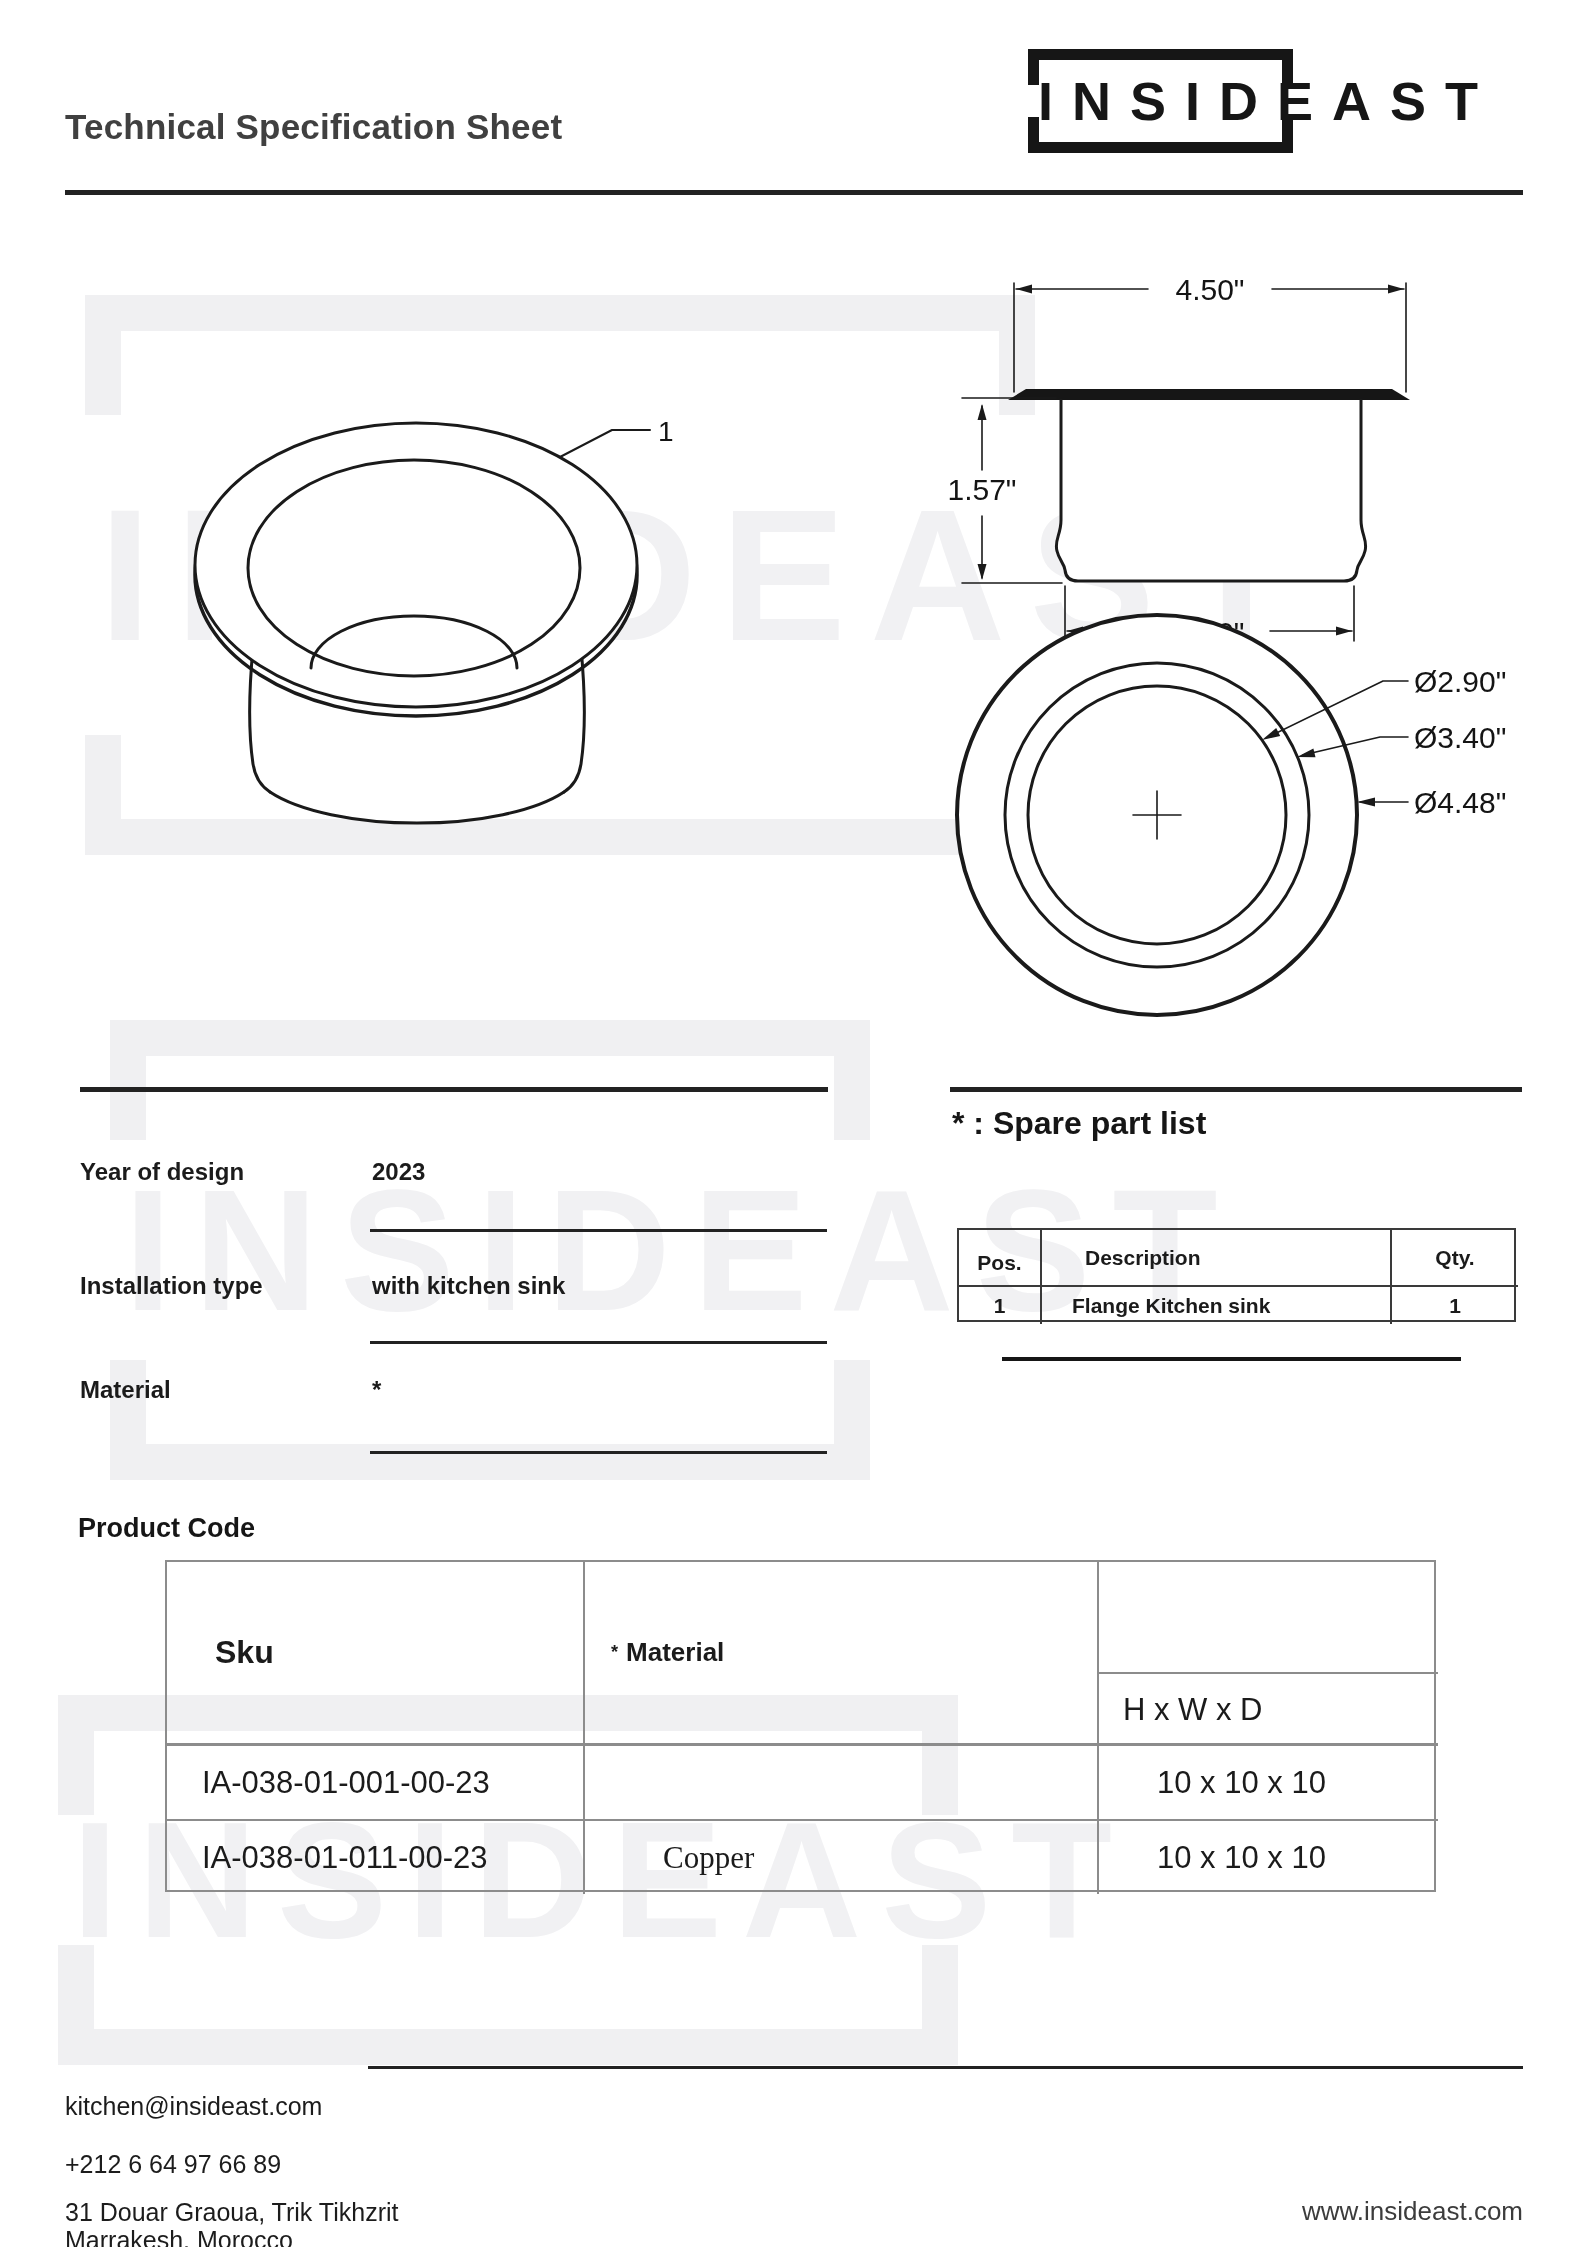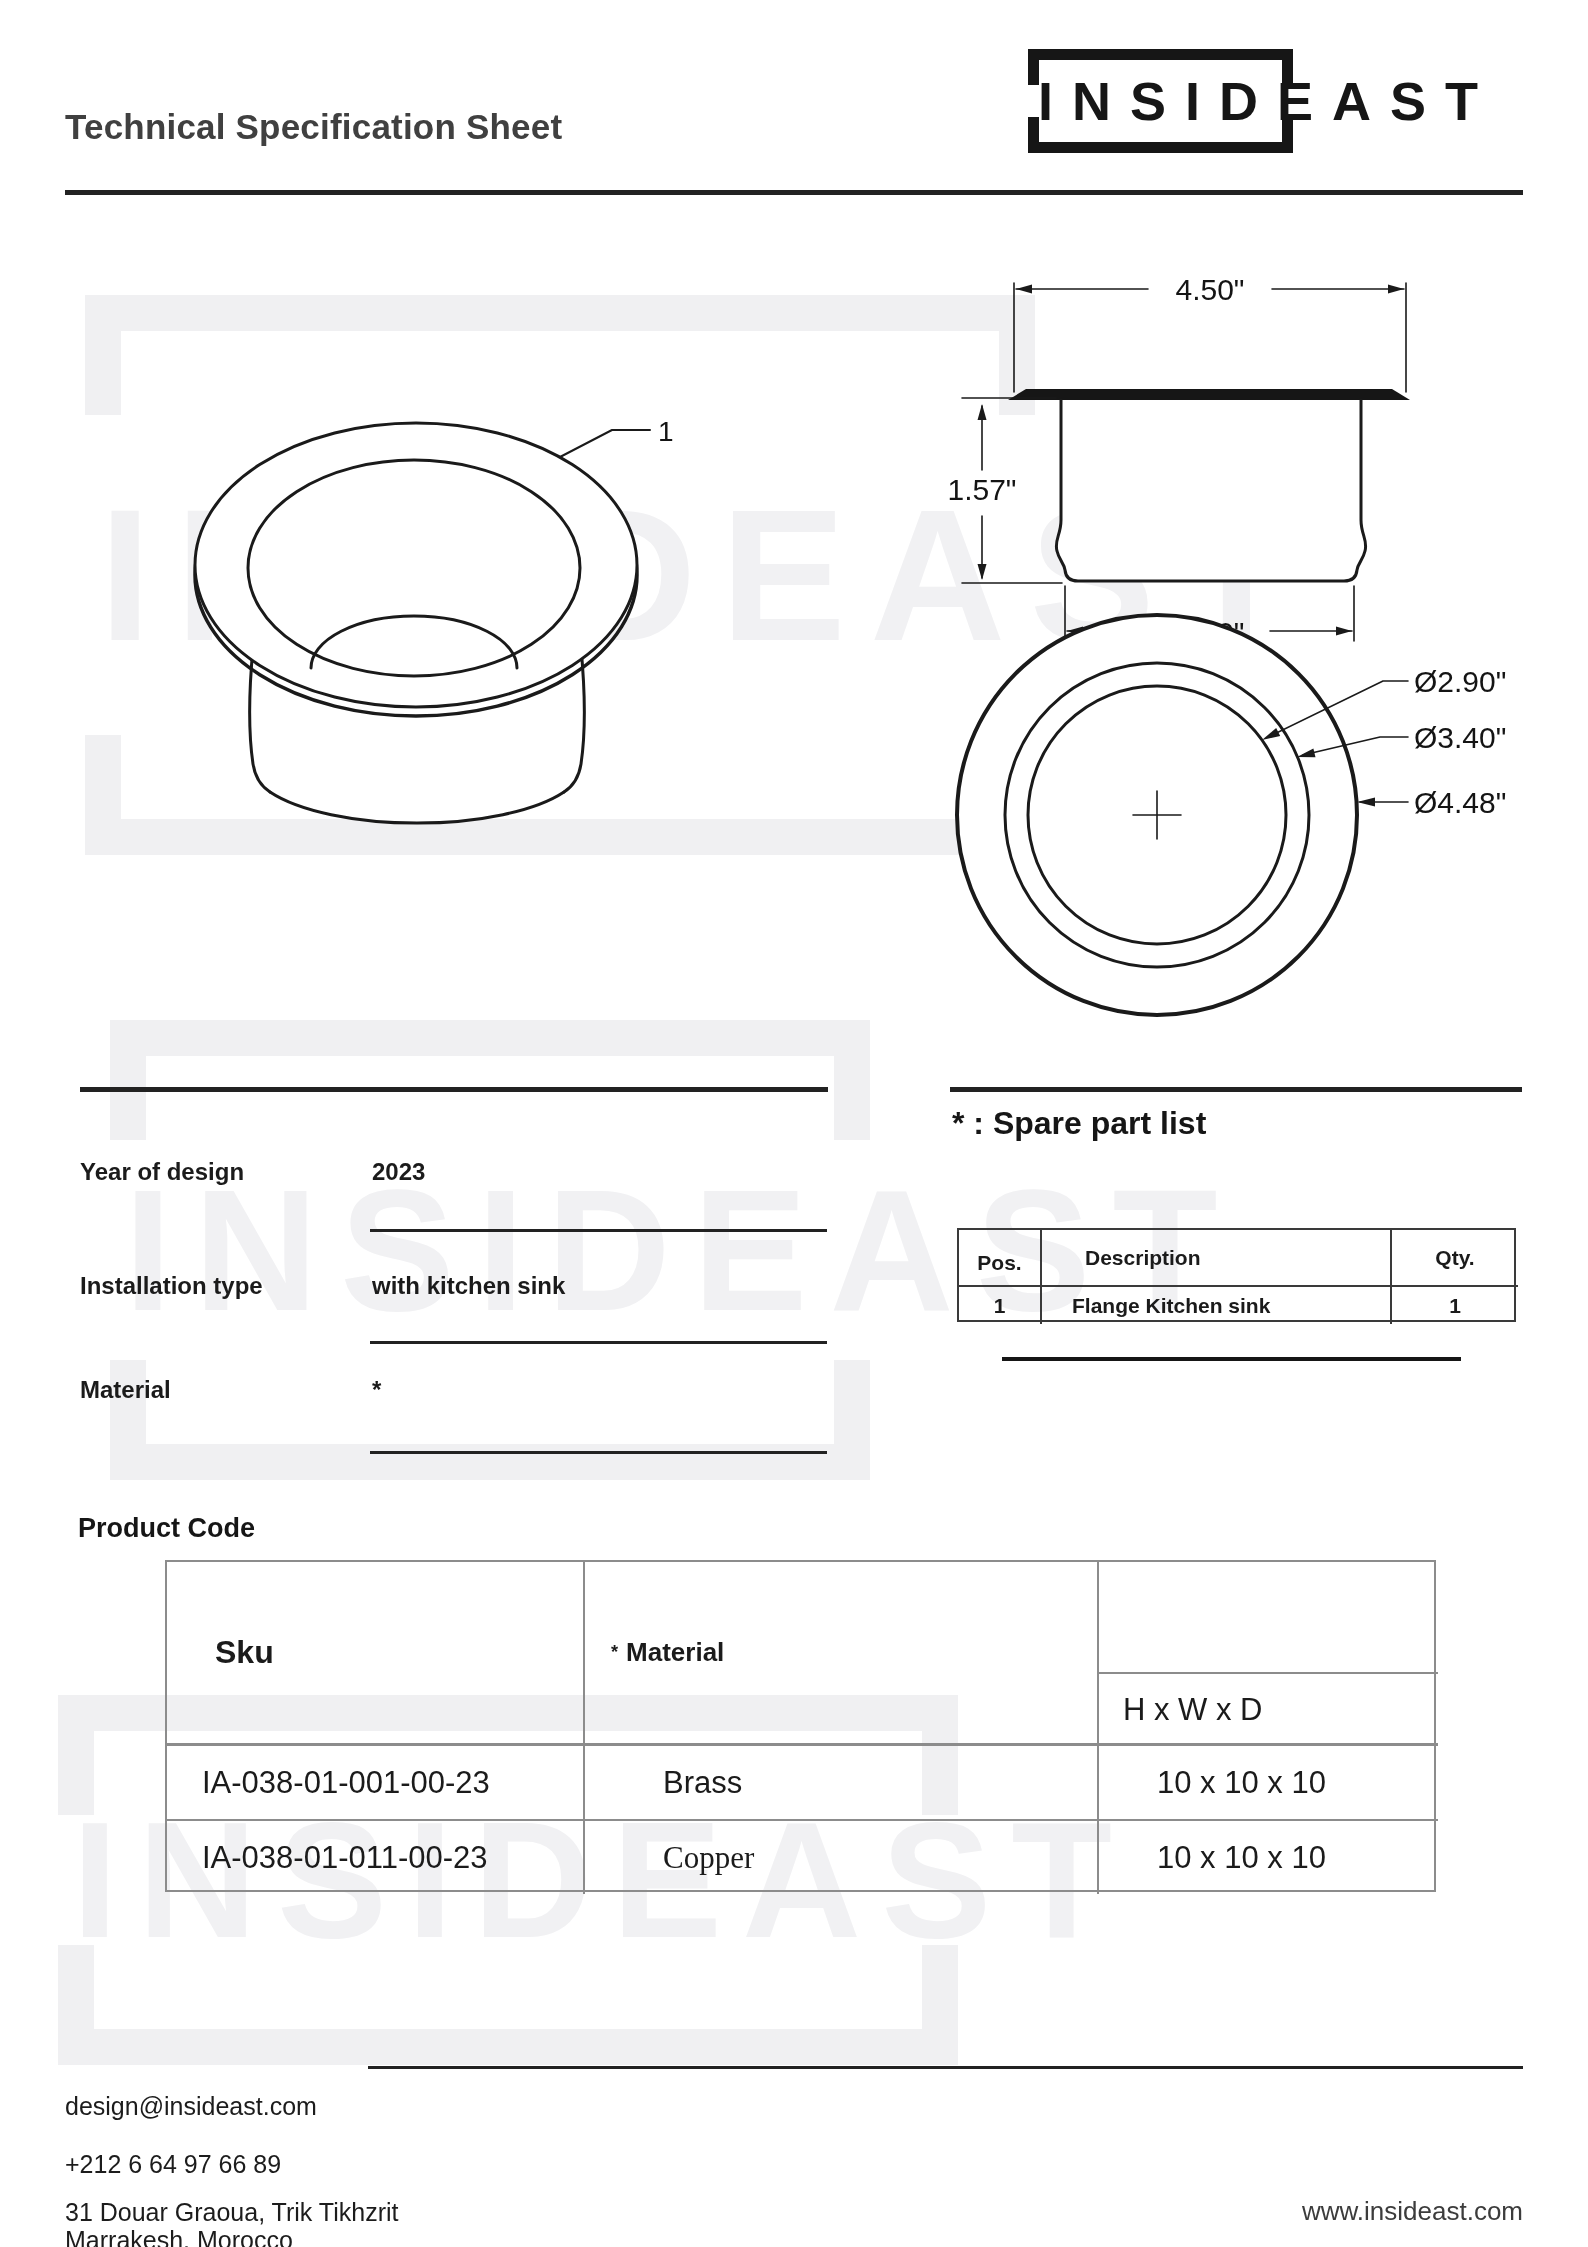--- a/index.html
+++ b/index.html
@@ -198,28 +198,27 @@
     <div class="hline" style="left:0;top:257px;width:1271px;height:2px;"></div>
 
     <div class="prod-cell" style="left:0;top:0;width:416px;height:181px;padding-left:48px;font-size:32px;font-weight:bold;">Sku</div>
     <div class="prod-cell" style="left:418px;top:0;width:512px;height:181px;padding-left:26px;font-size:26px;font-weight:bold;">
       <span class="sup-star">*</span>
       <span>Material</span>
     </div>
     <div class="prod-cell" style="left:932px;top:112px;width:339px;height:71px;padding-left:24px;font-size:31px;">H x W x D</div>
 
     <div class="prod-cell" style="left:0;top:184px;width:416px;height:73px;padding-left:35px;font-size:31px;">IA-038-01-001-00-23</div>
-    <div class="prod-cell" style="left:418px;top:184px;width:512px;height:73px;padding-left:78px;font-size:31px;">Brass</div>
     <div class="prod-cell" style="left:932px;top:184px;width:339px;height:73px;padding-left:58px;font-size:31px;">10 x 10 x 10</div>
 
     <div class="prod-cell" style="left:0;top:259px;width:416px;height:73px;padding-left:35px;font-size:31px;">IA-038-01-011-00-23</div>
     <div class="prod-cell" style="left:418px;top:259px;width:512px;height:73px;padding-left:78px;font-size:31px;font-family:Liberation Serif, serif;">Copper</div>
     <div class="prod-cell" style="left:932px;top:259px;width:339px;height:73px;padding-left:58px;font-size:31px;">10 x 10 x 10</div>
   </div>
 
   <div class="abs z2" style="left:368px;top:2066px;width:1155px;height:3px;background:#222;"></div>
-  <div class="abs footer-text z2" style="left:65px;top:2092px;">design@insideast.com</div>
+  <div class="abs footer-text z2" style="left:65px;top:2092px;">kitchen@insideast.com</div>
   <div class="abs footer-text z2" style="left:65px;top:2150px;">+212 6 64 97 66 89</div>
   <div class="abs footer-text z2" style="left:65px;top:2198px;">31 Douar Graoua, Trik Tikhzrit</div>
   <div class="abs footer-text z2" style="left:65px;top:2226px;">Marrakesh, Morocco</div>
   <div class="abs footer-site z2" style="right:65px;top:2196px;">www.insideast.com</div>
 
 </div>
 
 </body></html>

